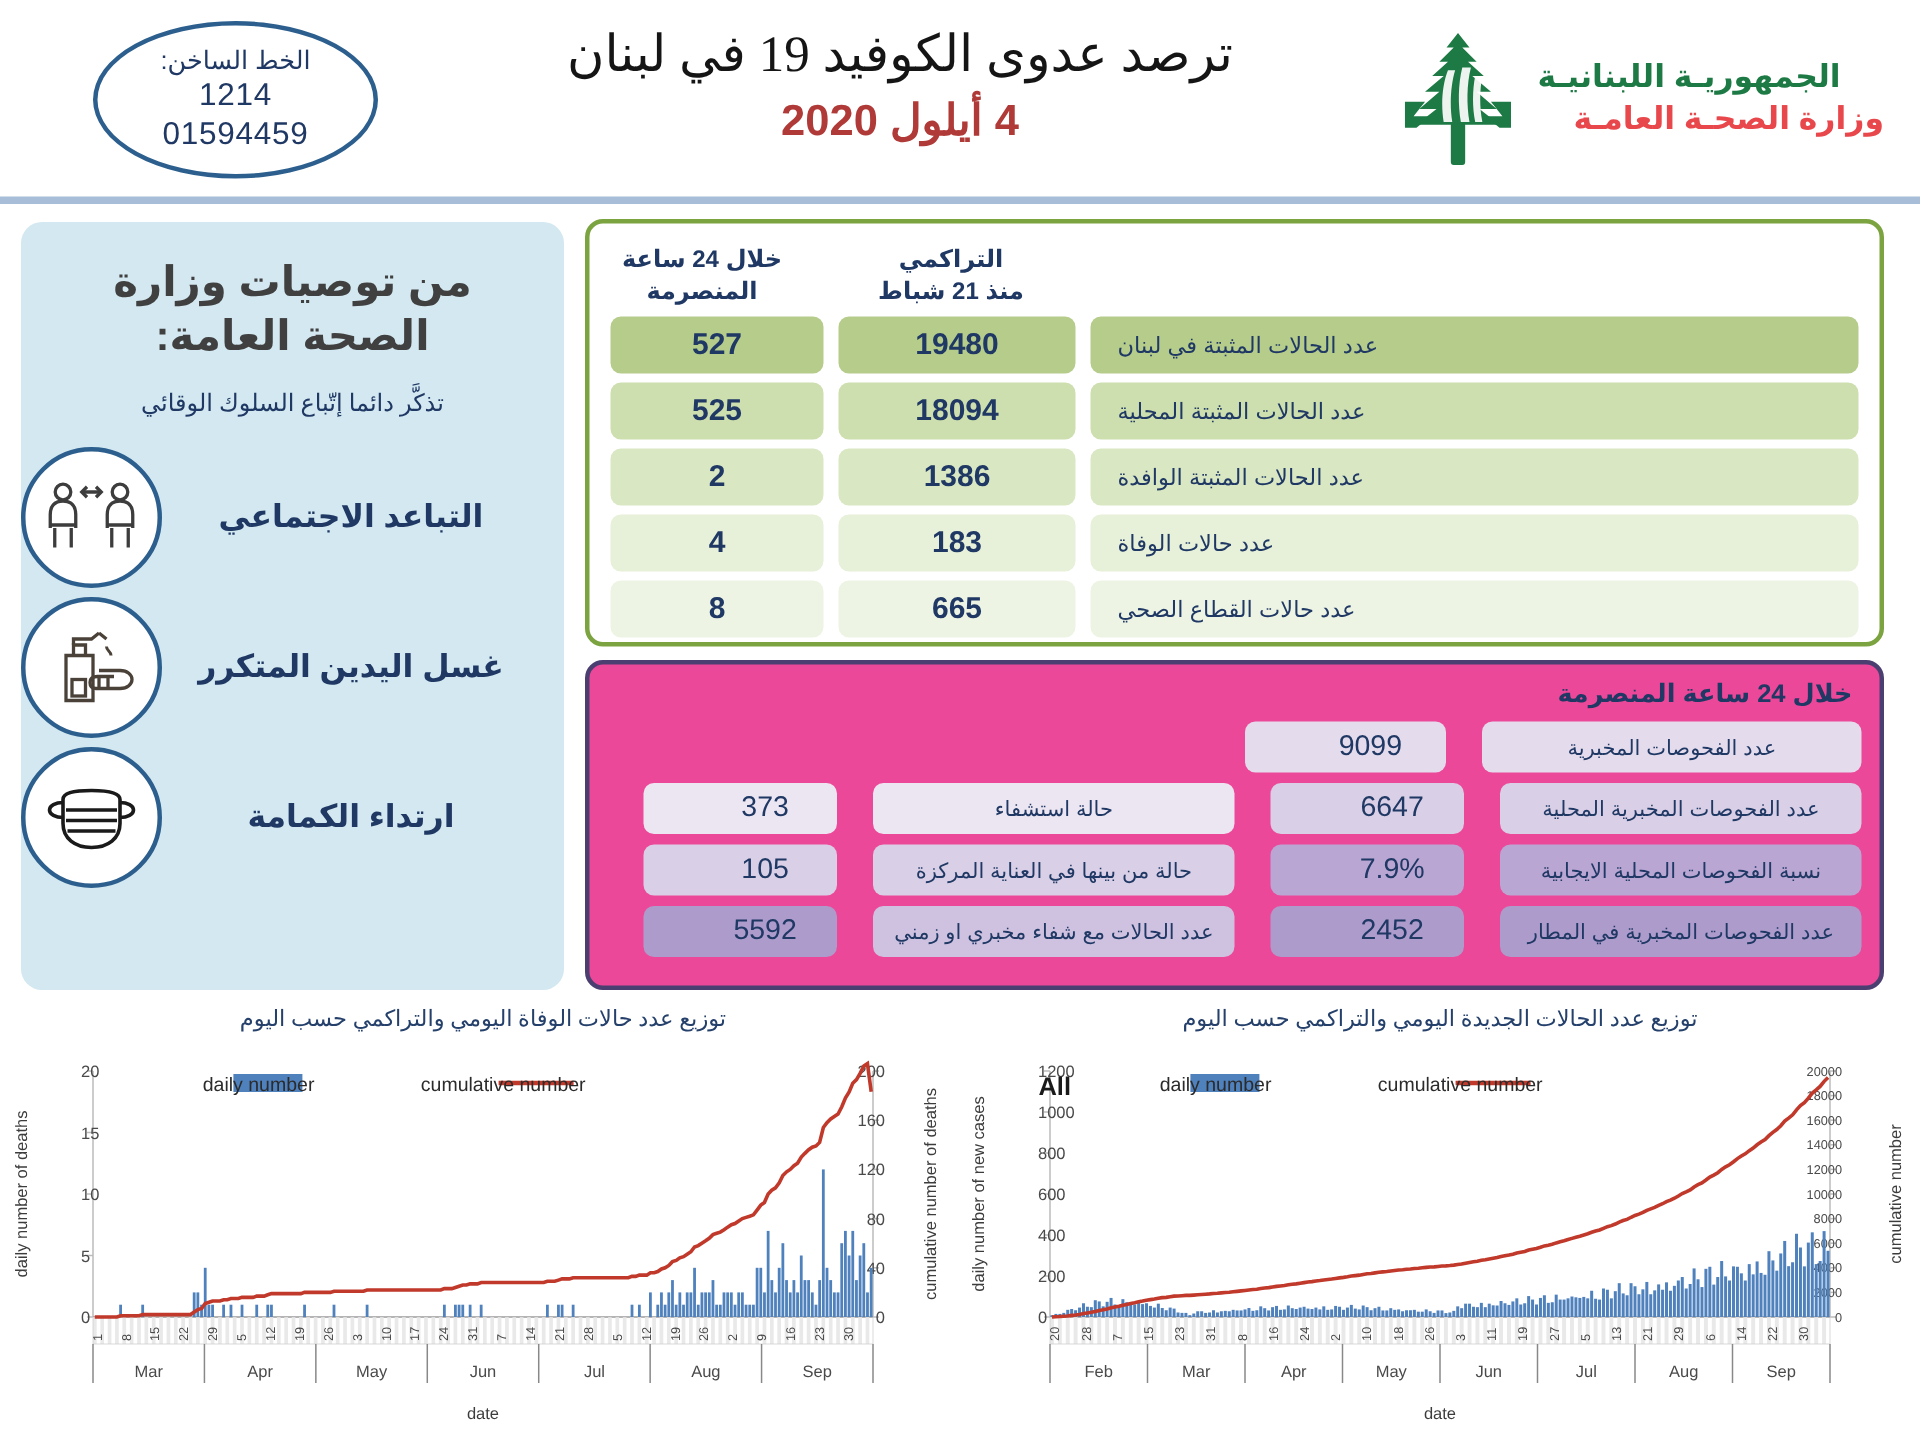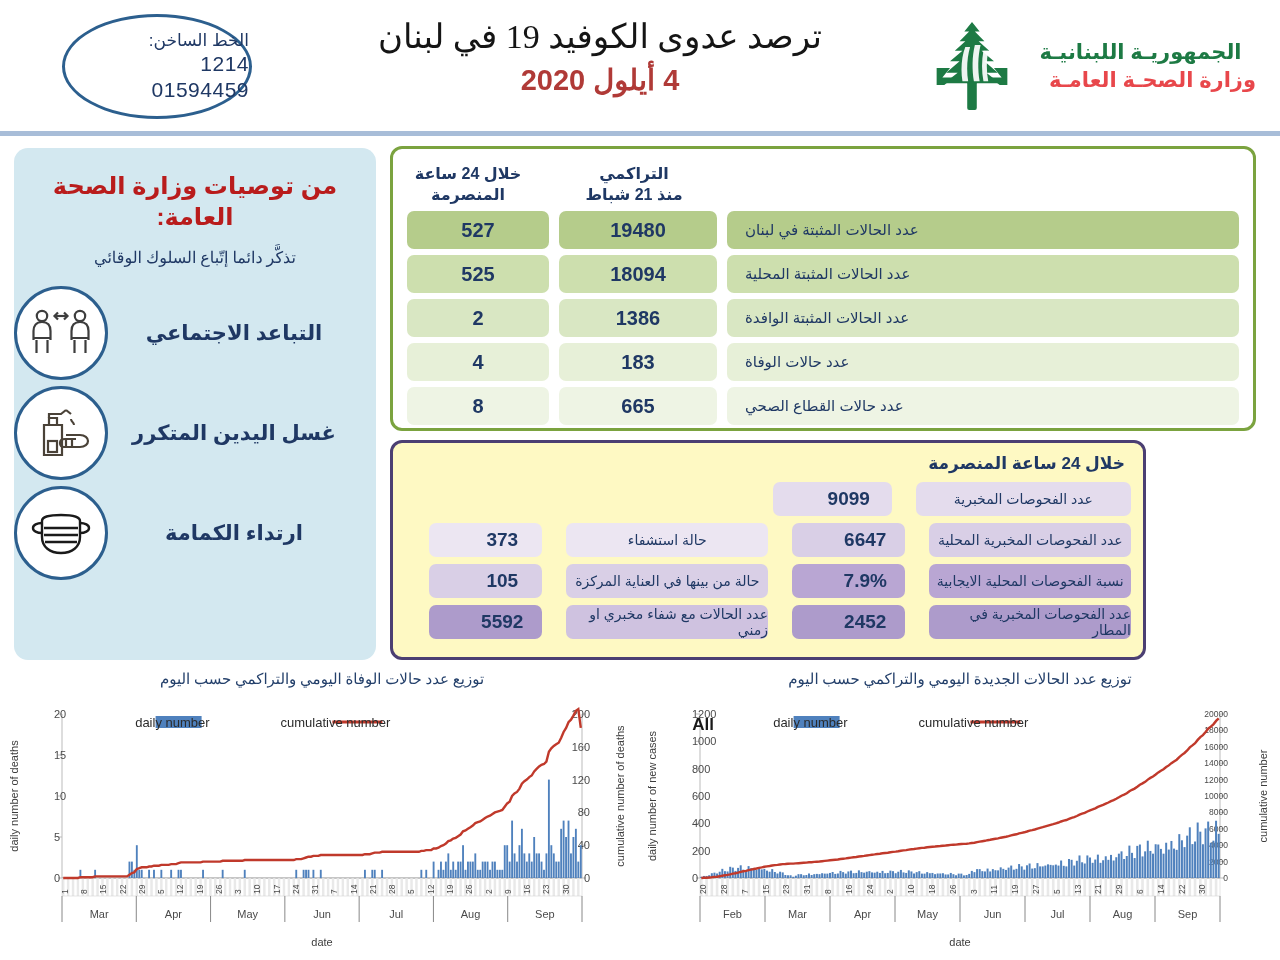--- a/index.html
+++ b/index.html
@@ -25,21 +25,21 @@
     width: 1280px; height: 5px;
     background: #a8bdd8;
   }
   .hotline {
     position: absolute;
     left: 62px; top: 14px;
     width: 190px; height: 105px;
     border: 3px solid #2c5f8e;
     border-radius: 50%;
     display: flex; flex-direction: column;
-    justify-content: center;
+    align-items: center; justify-content: center;
     color: #1f3864;
     line-height: 1.25;
   }
   .hotline-label { font-size: 17px; font-weight: 400; }
   .hotline-num  { font-size: 21px; font-weight: 400; letter-spacing: .5px; }
 
   .title-block {
     position: absolute;
     left: 300px; top: 16px;
     width: 600px;
@@ -54,36 +54,36 @@
     font-size: 29px; font-weight: bold; color: #b03a37;
     margin-top: 4px;
     font-family: "Liberation Sans", sans-serif;
   }
 
   .logo-wrap {
     position: absolute;
     right: 24px; top: 18px;
     display: flex; align-items: center; gap: 10px;
   }
-  .logo-text { text-align: center; line-height: 1.35; }
+  .logo-text { text-align: left; line-height: 1.35; }
   .logo-l1 { font-size: 21px; font-weight: bold; color: #1d7a44; letter-spacing: .5px; }
   .logo-l2 { font-size: 21px; font-weight: bold; color: #e8474b; letter-spacing: .5px; margin-left: 24px; }
   .cedar { width: 86px; height: 96px; }
 
   
   .sidebar {
     position: absolute;
     left: 14px; top: 148px;
     width: 362px; height: 512px;
     background: #d3e8f0;
     border-radius: 14px;
   }
   .sb-title {
     margin: 22px 22px 0 22px;
-    font-size: 24px; font-weight: bold; color: #b91c1c;
+    font-size: 28px; font-weight: bold; color: #404040;
     text-align: center; line-height: 1.3;
   }
   .sb-sub {
     margin: 16px 18px 0 18px;
     font-size: 16px; color: #1f3864;
     text-align: center;
     font-family: "Liberation Serif", "DejaVu Serif", serif;
   }
   .sb-items { margin-top: 20px; }
   .sb-item {
@@ -154,24 +154,24 @@
   .g1 { background: #b5cc8b; }
   .g2 { background: #cddfae; }
   .g3 { background: #d9e7c3; }
   .g4 { background: #e7f0d8; }
   .g5 { background: #eef4e4; }
 
   
   .purple-box {
     position: absolute;
     left: 390px; top: 440px;
-    width: 756px; height: 220px;
+    width: 866px; height: 220px;
     border: 3px solid #4b3f72;
     border-radius: 12px;
-    background: #fef9c3;
+    background: #ec4899;
   }
   .pb-head {
     text-align: right;
     padding: 10px 18px 0 0;
     font-size: 17px; font-weight: bold; color: #1f3864;
   }
   .pb-rows { padding: 8px 12px 0 12px; }
   .pb-row {
     display: flex; flex-direction: row;
     align-items: center; justify-content: flex-end;
@@ -181,21 +181,21 @@
     width: 268px; height: 34px;
     border-radius: 7px;
     display: flex; align-items: center; justify-content: center;
     font-size: 14px; color: #1f3864;
   }
   .pb-cell-num {
     width: 140px; height: 34px;
     margin: 0 24px;
     border-radius: 7px;
     display: flex; align-items: center; justify-content: center;
-    font-size: 19px; font-weight: bold; color: #1f3864; padding-left: 33px;
+    font-size: 19px; font-weight: normal; color: #1f3864; padding-left: 33px;
   }
   .pb-spacer { width: 140px; height: 34px; margin: 0 8px; }
   .pb-spacer-lbl { width: 268px; height: 34px; }
   .p1 { background: #e4dced; }
   .p2 { background: #d9cfe6; }
   .p3 { background: #cfc2e0; }
   .p4 { background: #b9a6d3; }
   .p5 { background: #ad9bcb; }
   .p0 { background: #ece6f2; }
 

